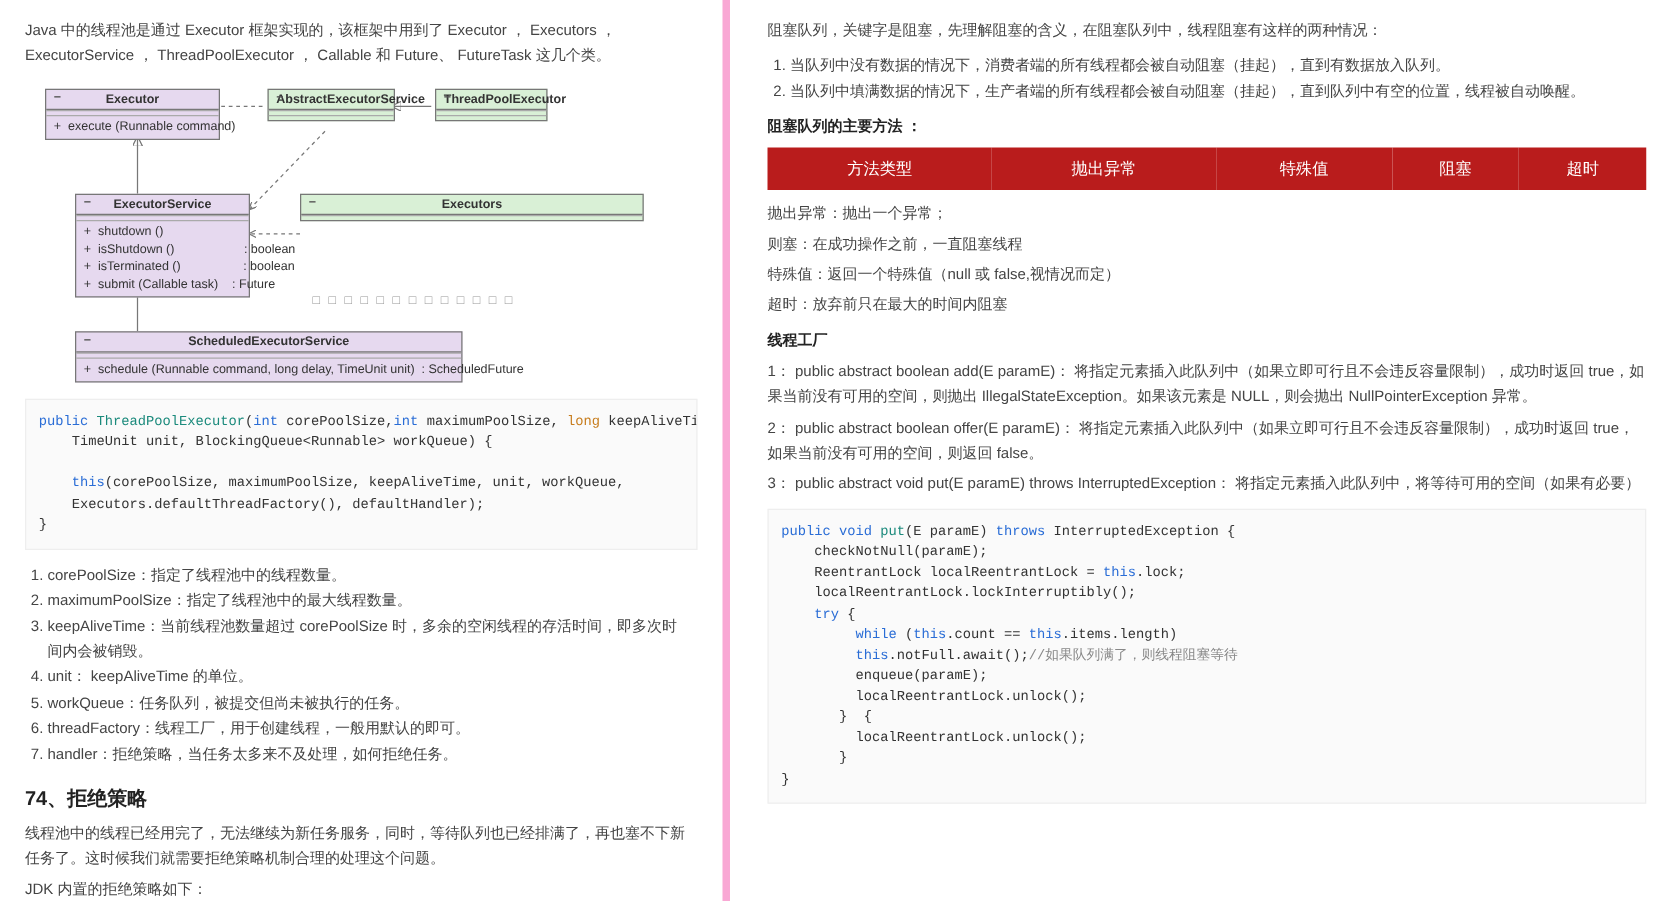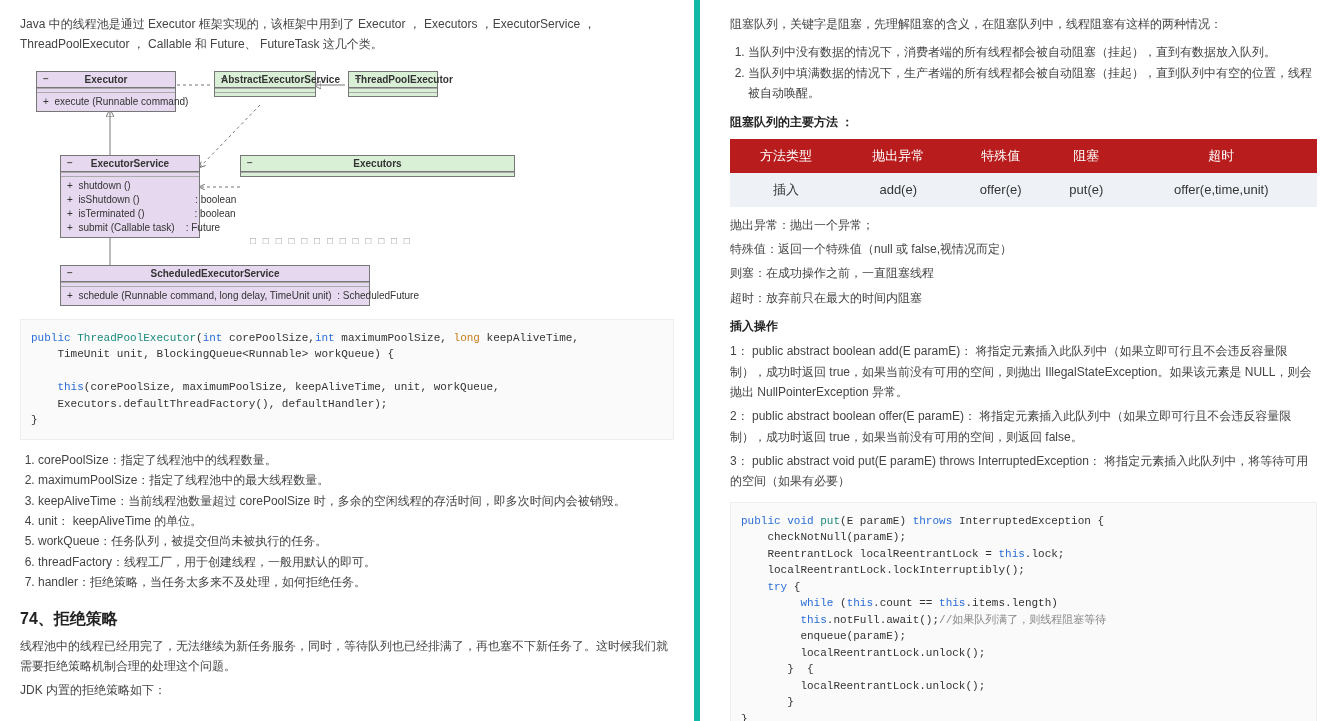--- a/index.html
+++ b/index.html
@@ -11,22 +11,22 @@
     display: flex;
     width: 1337px;
     height: 721px;
     overflow: hidden;
   }
   .col {
     padding: 10px 20px;
     overflow: hidden;
   }
   .col-left {
-    width: 700px;
-    border-right: 6px solid #14b8a6;
+    width: 584px;
+    border-right: 6px solid #f9a8d4;
   }
   .col-right {
     flex: 1;
     padding-left: 30px;
   }
   p { line-height: 1.7; margin: 4px 0; color: #444; }
   .diagram {
     margin: 12px 0;
     position: relative;
     width: 500px;
@@ -208,36 +208,29 @@
   <h3>阻塞队列的主要方法 ：</h3>
   <table class="bq">
     <tbody>
         <tr>
       <th>方法类型</th>
       <th>抛出异常</th>
       <th>特殊值</th>
       <th>阻塞</th>
       <th>超时</th>
     </tr>
-    <tr>
-      <td>插入</td>
-      <td>add(e)</td>
-      <td>offer(e)</td>
-      <td>put(e)</td>
-      <td>offer(e,time,unit)</td>
-    </tr>
   </tbody>
     </table>
 
   <p>抛出异常：抛出一个异常；</p>
+  <p>则塞：在成功操作之前，一直阻塞线程</p>
   <p>特殊值：返回一个特殊值（null 或 false,视情况而定）</p>
-  <p>则塞：在成功操作之前，一直阻塞线程</p>
   <p>超时：放弃前只在最大的时间内阻塞</p>
 
-  <h3>插入操作</h3>
+  <h3>线程工厂</h3>
   <p>1： public abstract boolean add(E paramE)： 将指定元素插入此队列中（如果立即可行且不会违反容量限制），成功时返回 true，如果当前没有可用的空间，则抛出 IllegalStateException。如果该元素是 NULL，则会抛出 NullPointerException 异常。</p>
   <p>2： public abstract boolean offer(E paramE)： 将指定元素插入此队列中（如果立即可行且不会违反容量限制），成功时返回 true，如果当前没有可用的空间，则返回 false。</p>
   <p>3： public abstract void put(E paramE) throws InterruptedException： 将指定元素插入此队列中，将等待可用的空间（如果有必要）</p>
 
   <div class="code"><span class="kw-blue">public</span> <span class="kw-blue">void</span> <span class="kw-teal">put</span>(E paramE) <span class="kw-blue">throws</span> InterruptedException {
     checkNotNull(paramE);
     ReentrantLock localReentrantLock = <span class="kw-blue">this</span>.lock;
     localReentrantLock.lockInterruptibly();
     <span class="kw-blue">try</span> {
          <span class="kw-blue">while</span> (<span class="kw-blue">this</span>.count == <span class="kw-blue">this</span>.items.length)

